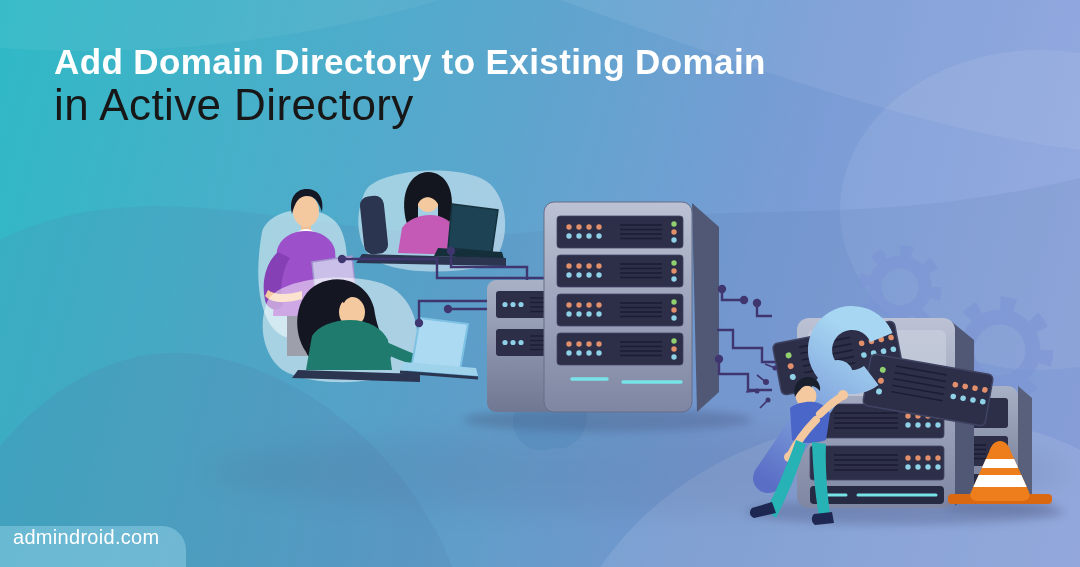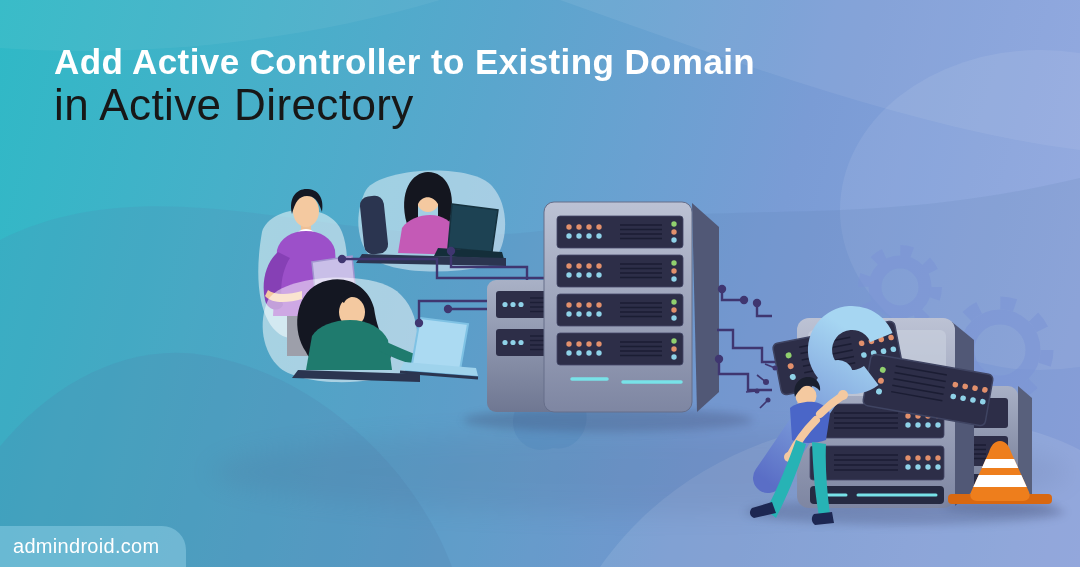--- a/index.html
+++ b/index.html
@@ -9,21 +9,21 @@
     background:linear-gradient(105deg,#2fb9c6 0%,#46b0c9 22%,#5aa6cd 42%,#7a9cd5 68%,#90a5e0 100%);
   }
   .scene{position:absolute;left:0;top:0;width:1080px;height:567px;display:block;}
   .title{position:absolute;left:54px;top:40px;line-height:43px;}
   .title .t1{font-size:35px;font-weight:700;color:#ffffff;letter-spacing:.4px;}
   .title .t2{font-size:44px;font-weight:500;color:#171717;letter-spacing:.4px;}
   .brand{
     position:absolute;left:0;bottom:0;width:186px;height:41px;
     background:rgba(170,226,244,.38);
     border-top-right-radius:24px;
-    display:flex;align-items:center;padding-left:13px;box-sizing:border-box;
+    display:flex;align-items:flex-start;padding-left:13px;box-sizing:border-box;
   }
   .brand span{font-size:20px;color:#ffffff;letter-spacing:.3px;}
 </style>
 </head>
 <body>
 
 <div class="stage">
 
   <svg class="scene" viewBox="0 0 1080 567" aria-hidden="true">
     <defs>
@@ -471,21 +471,21 @@
       <rect x="948" y="494" width="104" height="10" rx="4" fill="#d96810"></rect>
       <path d="M1000,441 C994,441 991,446 989,452 L971,492 C969,497 972,501 977,501 L1023,501 C1028,501 1031,497 1029,492 L1011,452 C1009,446 1006,441 1000,441 Z" fill="#ee7e1c"></path>
       <g clip-path="url(#coneClip)" fill="#ffffff">
         <rect x="962" y="459" width="76" height="9"></rect>
         <rect x="958" y="475" width="84" height="12"></rect>
       </g>
     </g>
   </svg>
 
   <div class="title">
-    <div class="t1">Add Active Controller to Existing Domain</div>
+    <div class="t1">Add Domain Directory to Existing Domain</div>
     <div class="t2">in Active Directory</div>
   </div>
 
   <div class="brand">
     <span>admindroid.com</span>
   </div>
 
 </div>
 
 </body></html>

